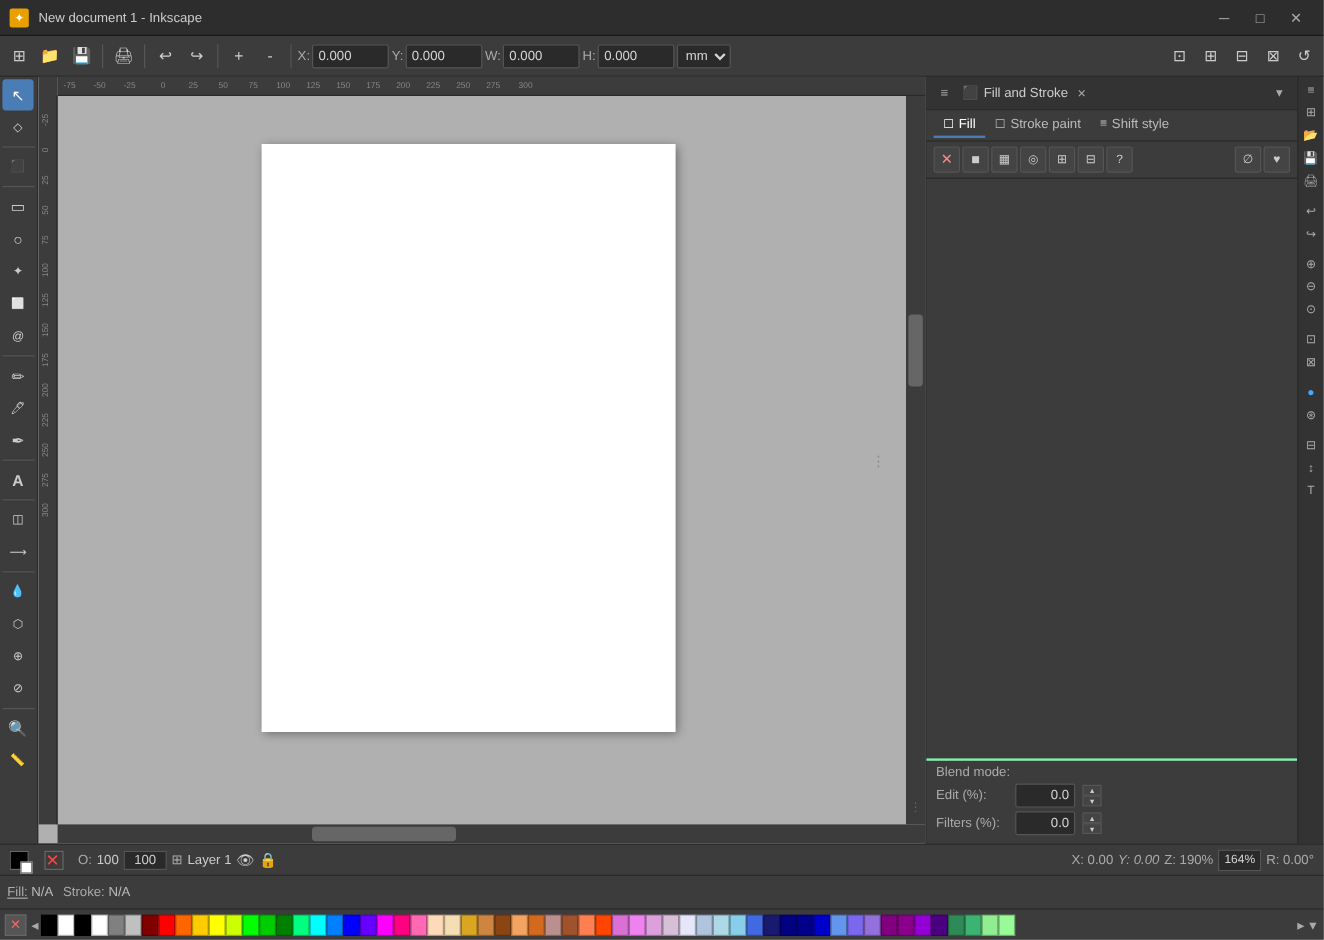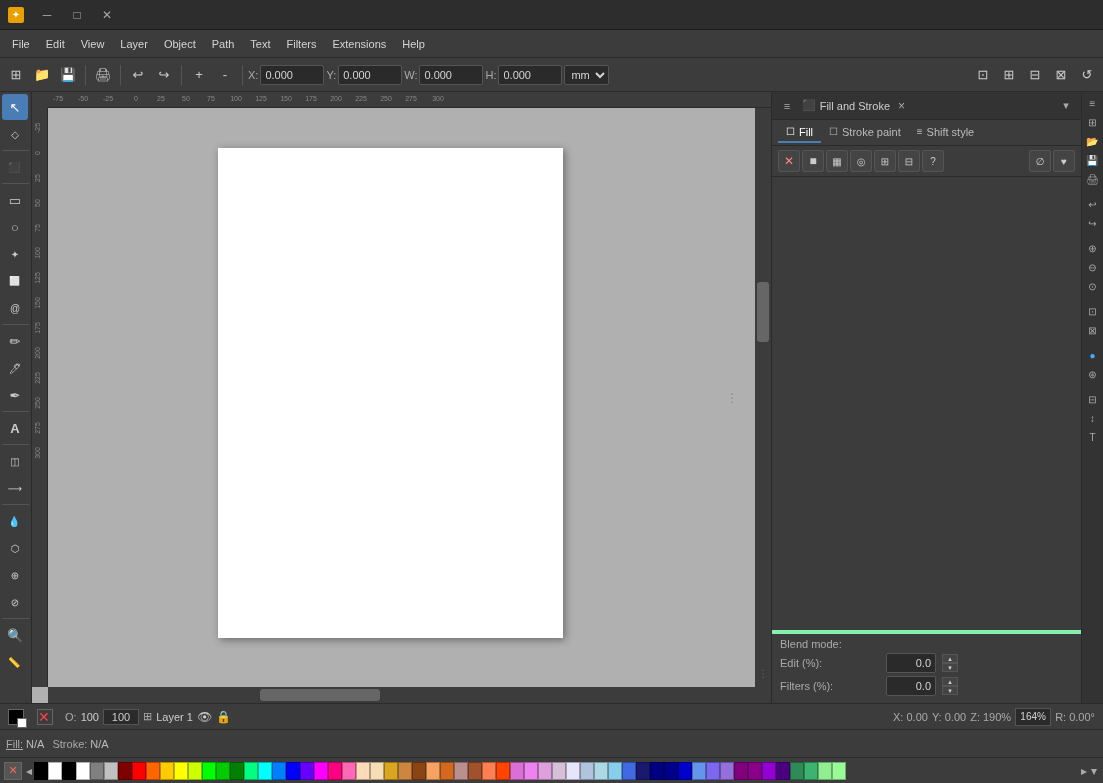--- a/index.html
+++ b/index.html
@@ -182,35 +182,35 @@
       background: #444; border: 1px solid #555;
     }
 
     
     #no-objects {
       padding: 12px 8px; color: #999; font-size: 11px;
     }
 
     
     #blend-area {
-      border-top: 4px solid #86efac;
+      border-top: 2px solid #86efac;
       padding: 4px 8px;
     }
     .blend-row {
       display: flex; align-items: center; gap: 6px; margin-bottom: 3px;
     }
     .blend-label { color: #aaa; font-size: 11px; min-width: 60px; }
     .blend-select {
       background: #2a2a2a; border: 1px solid #555; color: #d4d4d4;
       padding: 2px 4px; height: 20px; font-size: 11px; border-radius: 2px; flex: 1;
     }
     .blend-input {
       background: #2a2a2a; border: 1px solid #555; color: #d4d4d4;
       padding: 2px 4px; width: 50px; height: 20px; font-size: 11px;
-      border-radius: 2px; text-align: right; margin-left: 40px;
+      border-radius: 2px; text-align: right;
     }
     .blend-stepper { display: flex; flex-direction: column; }
     .blend-step-btn { width: 16px; height: 9px; background: #444; border: 1px solid #555; cursor: pointer; font-size: 7px; display: flex; align-items: center; justify-content: center; color: #ccc; }
 
     
     #statusbar {
       height: 28px;
       background: #3c3c3c;
       border-top: 1px solid #2a2a2a;
       display: flex;
@@ -280,39 +280,28 @@
       overflow: hidden;
     }
   </style>
 </head>
 <body>
 
 <div class="main-container">
 
   <div id="titlebar">
     <div class="app-icon">✦</div>
+    <div class="title">New document 1 - Inkscape</div>
     <div class="window-controls">
       <div class="win-btn">─</div>
       <div class="win-btn">□</div>
       <div class="win-btn close">✕</div>
     </div>
   </div>
 
-  <div id="menubar">
-    <div class="menu-item">File</div>
-    <div class="menu-item">Edit</div>
-    <div class="menu-item">View</div>
-    <div class="menu-item">Layer</div>
-    <div class="menu-item">Object</div>
-    <div class="menu-item">Path</div>
-    <div class="menu-item">Text</div>
-    <div class="menu-item">Filters</div>
-    <div class="menu-item">Extensions</div>
-    <div class="menu-item">Help</div>
-  </div>
 
   <div id="toolbar">
     <div class="tb-btn">⊞</div>
     <div class="tb-btn">📁</div>
     <div class="tb-btn">💾</div>
     <div class="tb-separator"></div>
     <div class="tb-btn">🖨</div>
     <div class="tb-separator"></div>
     <div class="tb-btn">↩</div>
     <div class="tb-btn">↪</div>
@@ -559,21 +548,21 @@
     </div>
     <span style="color:#aaa;">O:</span>
     <span>100</span>
     <div style="background:#2a2a2a;border:1px solid #555;padding:1px 4px;font-size:11px;width:36px;text-align:center;">100</div>
     <span style="color:#aaa;">⊞</span>
     <span>Layer 1</span>
     <div class="layer-vis">👁</div>
     <div class="layer-lock">🔒</div>
     <div style="flex:1;"></div>
     <span style="color:#aaa;">X: 0.00</span>
-    <span style="color:#aaa;">Y: 0.00</span>
+    <span style="color:#aaa;font-style:italic;">Y: 0.00</span>
     <span style="color:#aaa;">Z: 190%</span>
     <input style="background: rgb(42, 42, 42); border: 1px solid rgb(85, 85, 85); color: rgb(212, 212, 212); width: 36px; height: 18px; font-size: 10px; text-align: center;" value="164%">
     <span style="color:#aaa;">R: 0.00°</span>
   </div>
 
   <div id="statusbar">
     <div style="display:flex;align-items:center;gap:3px;">
       <span style="color:#aaa;text-decoration:underline;">Fill:</span>
       <span>N/A</span>
     </div>

